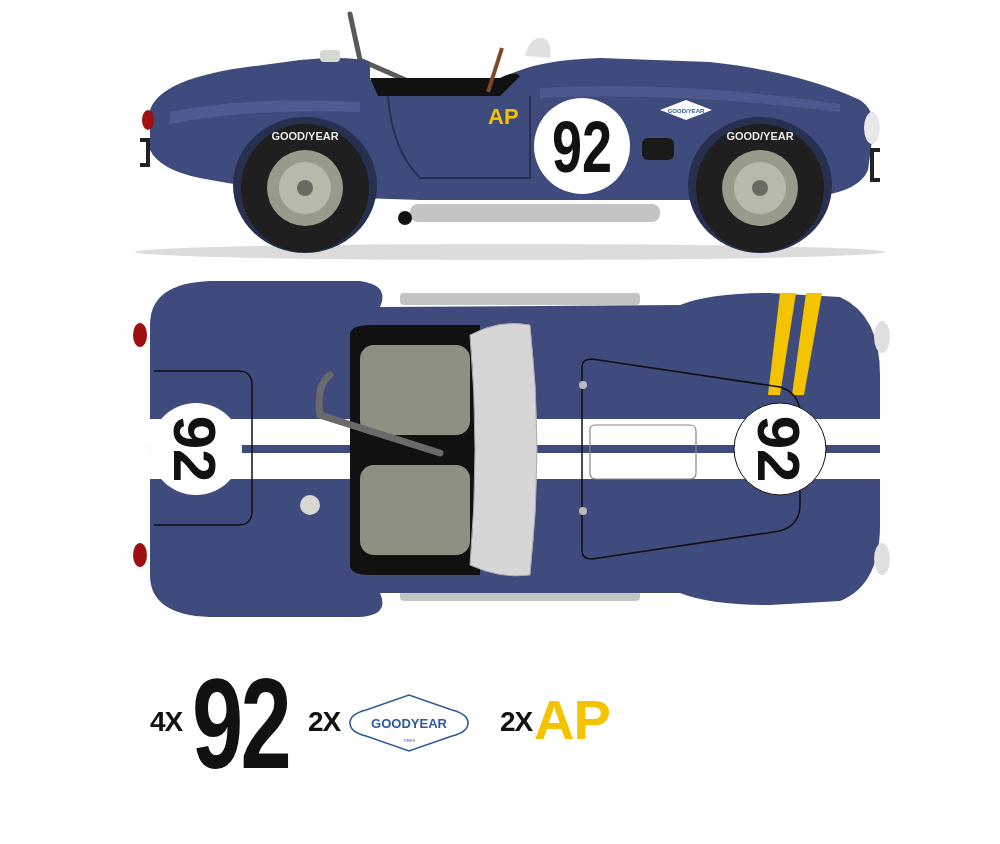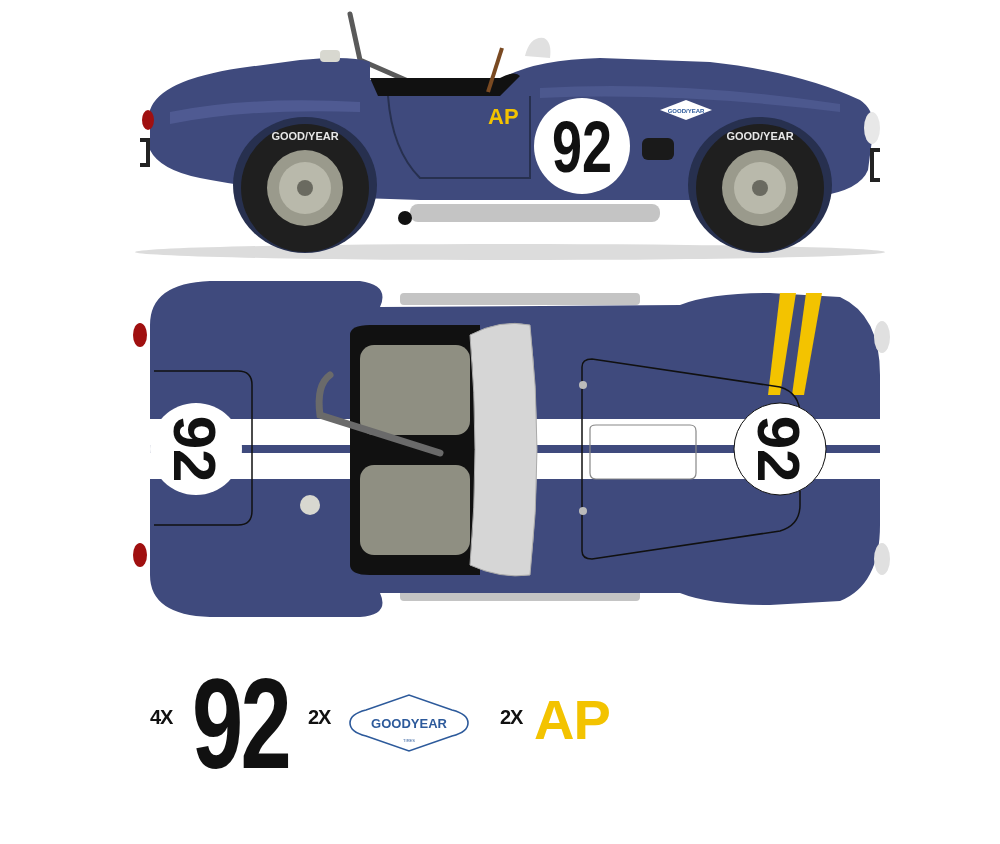--- a/index.html
+++ b/index.html
@@ -1,21 +1,21 @@
 <!DOCTYPE html>
 <html><head>
 <meta charset="utf-8">
 <style>
   html,body{margin:0;padding:0;background:#ffffff;}
   body{width:1000px;height:844px;position:relative;overflow:hidden;font-family:"Liberation Sans",sans-serif;}
   .view{position:absolute;}
   #side-view{left:120px;top:0;width:780px;height:270px;}
   #top-view{left:120px;top:275px;width:780px;height:350px;}
   .legend{position:absolute;left:140px;top:650px;height:140px;width:520px;}
-  .qty{position:absolute;font-family:"Liberation Sans",sans-serif;font-weight:bold;font-size:20px;color:#111;letter-spacing:-1px;}
+  .qty{position:absolute;font-family:"Liberation Sans",sans-serif;font-weight:bold;font-size:28px;color:#111;letter-spacing:-1px;}
   .big92{position:absolute;font-family:"Liberation Sans",sans-serif;font-weight:bold;font-size:128px;color:#111;transform:scaleX(0.72);transform-origin:left top;letter-spacing:-4px;line-height:1;}
   .ap{position:absolute;font-family:"Liberation Sans",sans-serif;font-weight:bold;font-size:56px;color:#f3c300;line-height:1;letter-spacing:-1px;}
   svg text{font-family:"Liberation Sans",sans-serif;}
 </style>
 </head>
 <body>
 
 <div class="view" id="side-view">
   <svg width="780" height="270" viewBox="0 0 780 270">
 

